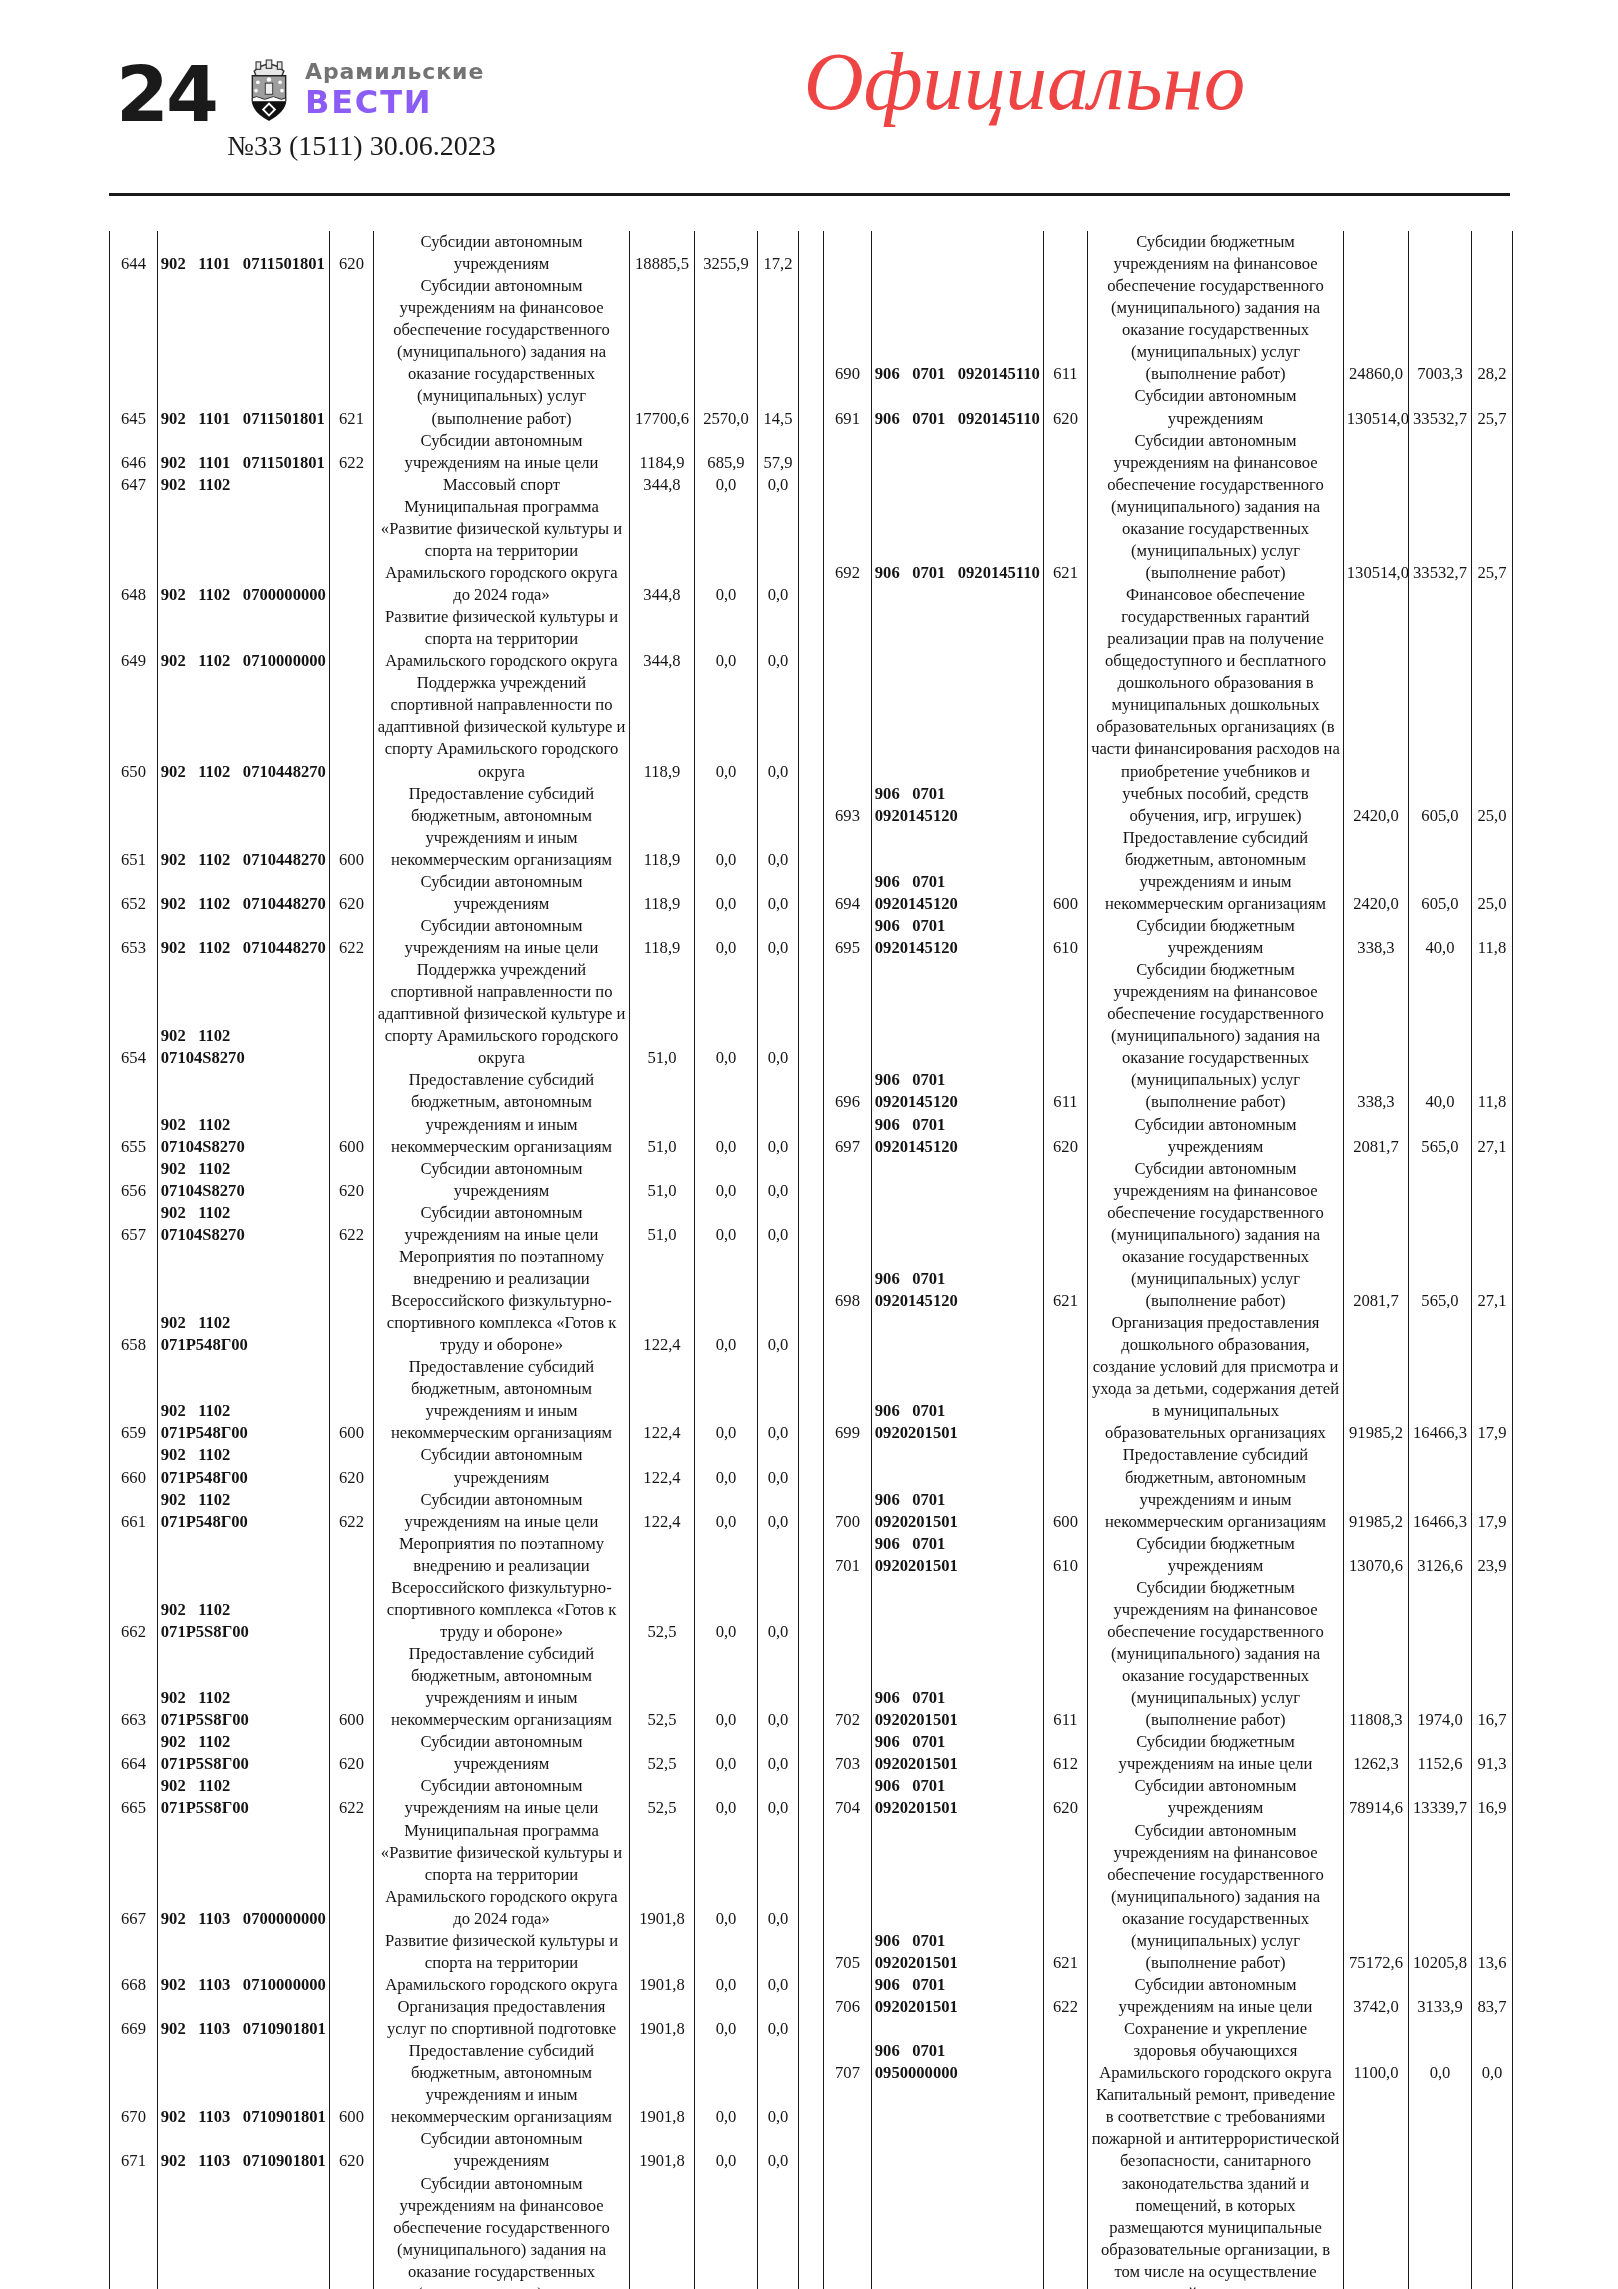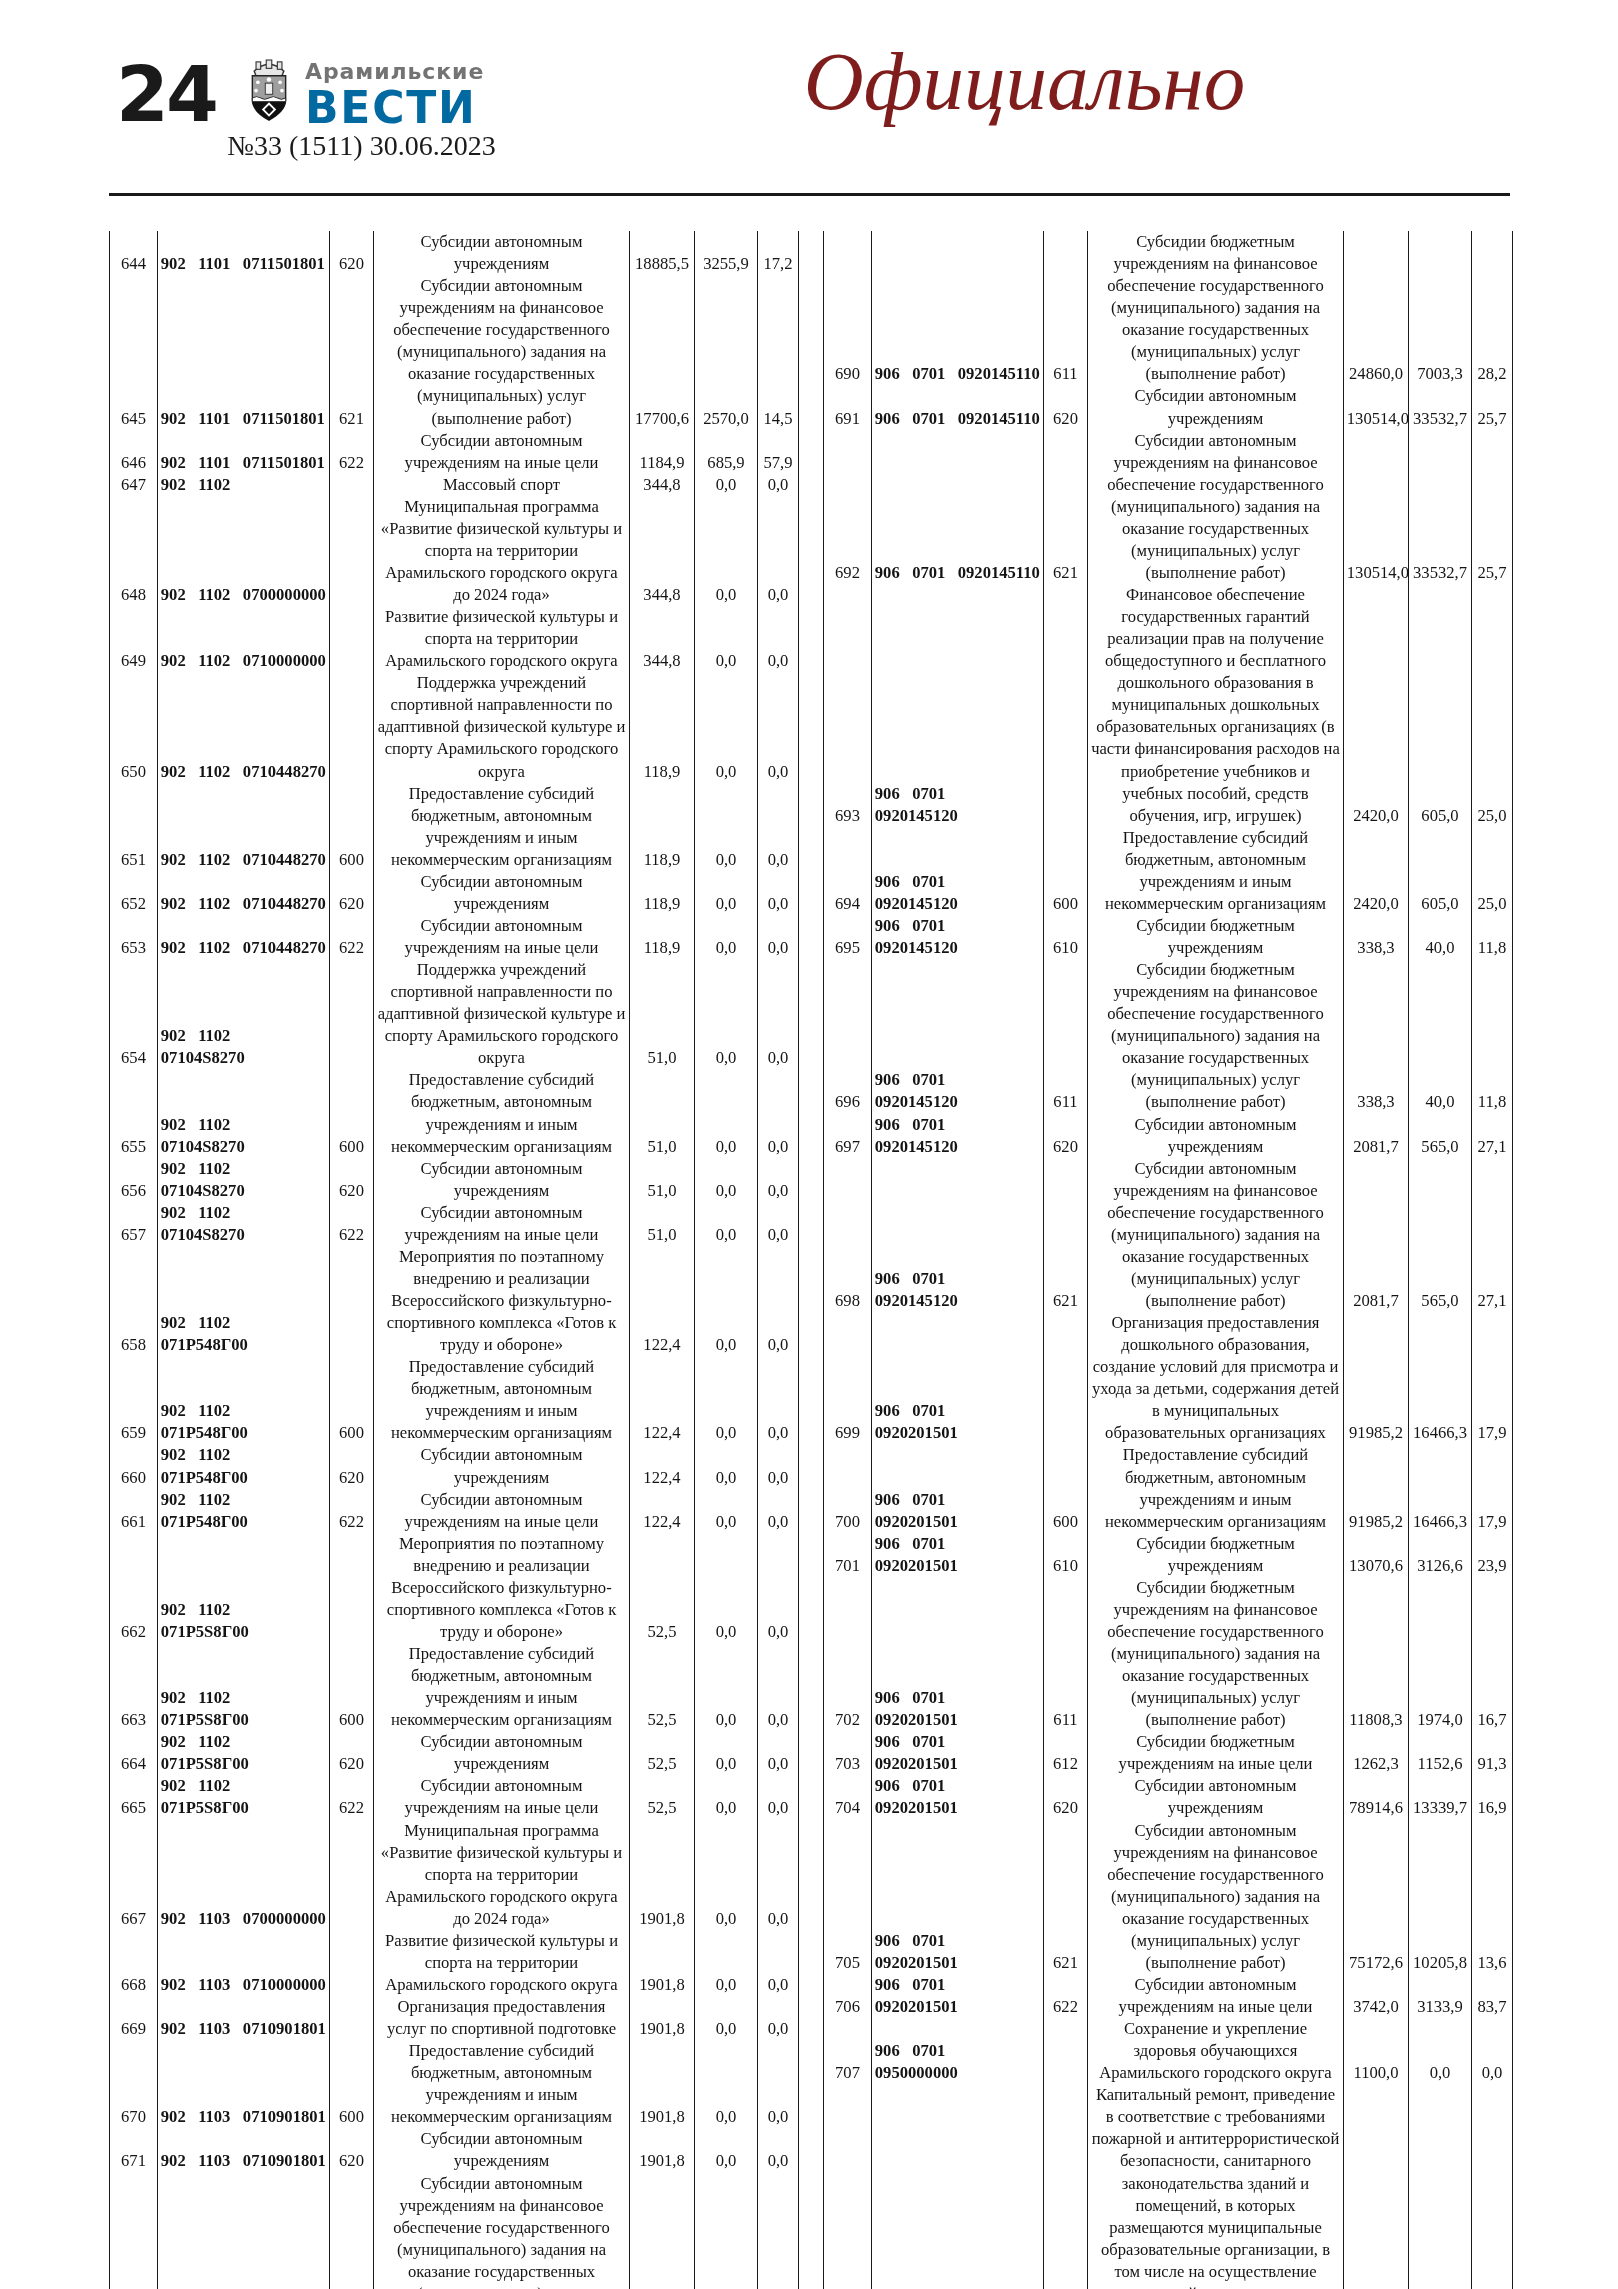--- a/index.html
+++ b/index.html
@@ -9,28 +9,28 @@
     font-family:"Liberation Serif", serif;
   }
   .hdr-num {
     position:absolute; left:116px; top:50px;
     font-family:"DejaVu Sans", sans-serif; font-weight:bold;
     font-size:76px; letter-spacing:-2.8px; color:#1a1a1a;
   }
   .logo { position:absolute; left:244px; top:59px; }
   .mast { position:absolute; left:305px; top:61px; font-family:"DejaVu Sans", sans-serif; font-weight:bold; line-height:1; }
   .mast-top  { font-size:22px; color:#737373; letter-spacing:0.9px; }
-  .mast-main { font-size:44px; color:#0369a1; letter-spacing:1.8px; margin-top:2.8px; }
+  .mast-main { font-size:32px; color:#8b5cf6; letter-spacing:1.8px; margin-top:2.8px; }
   .issue {
     position:absolute; left:214px; top:130px; width:295px; text-align:center;
     font-size:28px; color:#1a1a1a;
   }
   .section-title {
     position:absolute; left:720px; top:33px; width:609px; text-align:center;
-    font-style:italic; font-size:83px; color:#7f1d1d;
+    font-style:italic; font-size:83px; color:#ef4444;
   }
   .rule { position:absolute; left:109px; right:109px; top:193px; height:2.8px; background:#1a1a1a; }
 
   .cols { position:absolute; left:109px; top:231px; display:flex; gap:24px; align-items:flex-start; }
   table.budget {
     border-collapse:collapse; table-layout:fixed; width:688px;
     font-size:16.6px; line-height:1.33; color:#141414;
   }
   table.budget td { border-left:1.8px solid #1a1a1a; vertical-align:bottom; padding:0 2.8px; }
   table.budget td.c6 { border-right:1.8px solid #1a1a1a; }

